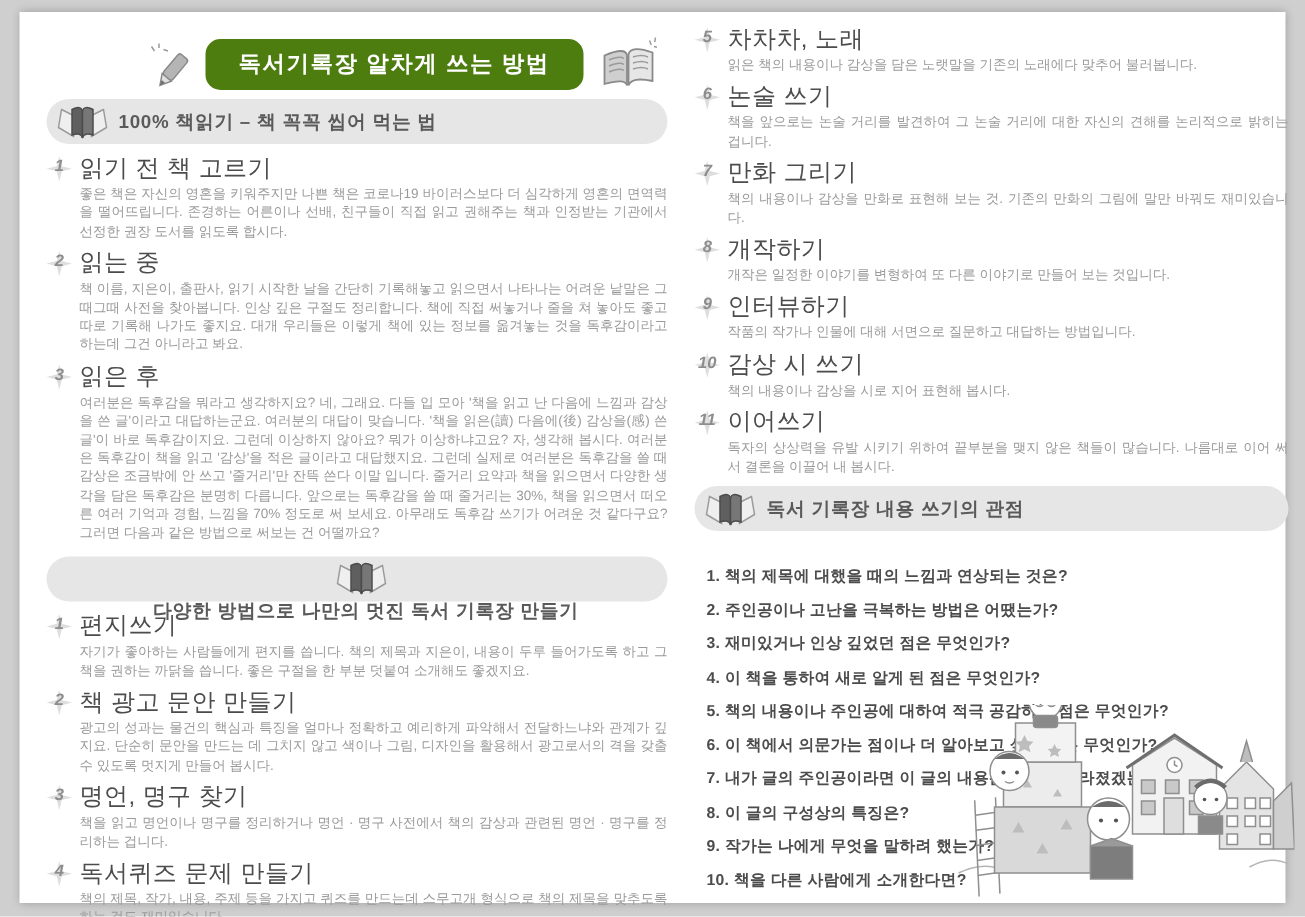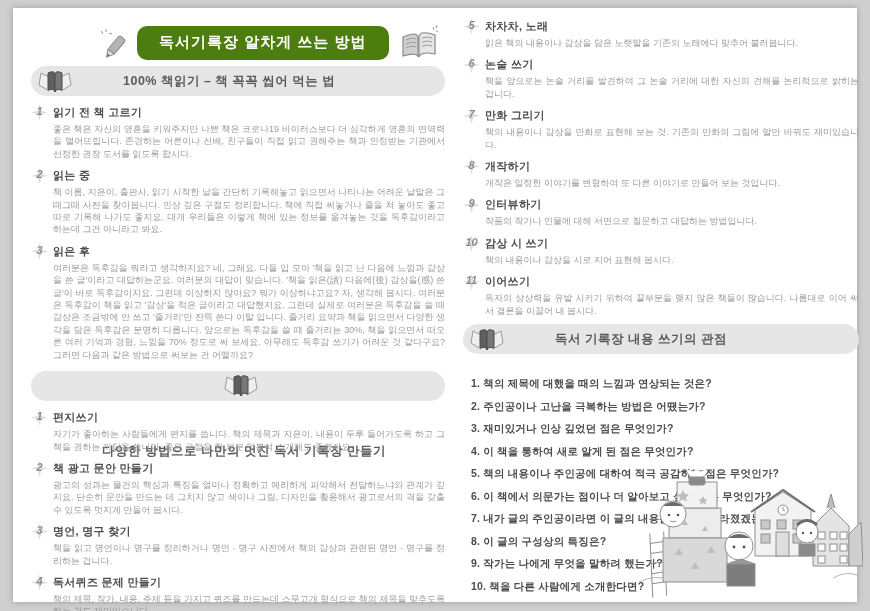--- a/index.html
+++ b/index.html
@@ -28,39 +28,39 @@
   .openbook-icon { width:44px; height:40px; margin-left:8px; }
 
   
   .col-left  { position:absolute; left:18px;  top:58px; width:414px; }
   .col-right { position:absolute; left:450px; top:10px; width:396px; }
 
   
   .band {
     background:#e6e6e6; border-radius:15px;
     height:30px; display:flex; align-items:center;
-    padding-left:6px; margin-bottom:8px;gap:44px;
+    padding-left:6px; margin-bottom:8px;
   }
   .band-book-icon { width:36px; height:28px; flex:0 0 auto; }
   .band-title { font-size:12.5px; font-weight:bold; color:#5a5a5a; letter-spacing:.5px; margin-left:6px; }
 
   
   .item { margin-bottom:7px; }
   .item-head { display:flex; align-items:center; height:17px; margin-bottom:2px; }
   .numwrap { position:relative; width:17px; height:17px; flex:0 0 auto; margin-right:5px; }
   .numstar {
     position:absolute; left:0; top:0; width:17px; height:17px;
     background:#dedede;
     clip-path:polygon(50% 0,60% 40%,100% 50%,60% 60%,50% 100%,40% 60%,0 50%,40% 40%);
   }
   .numtxt {
     position:absolute; left:0; top:1px; width:17px; text-align:center;
     font-size:11px; font-weight:bold; font-style:italic; color:#8d8d8d;
   }
-  .item-title { font-size:11px; font-weight:bold; color:#4c4c4c; letter-spacing:.3px; }
+  .item-title { font-size:16px; font-weight:normal; color:#4c4c4c; letter-spacing:.3px; }
   .item-body {
     margin-left:22px; font-size:9px; line-height:1.38; color:#9a9a9a;
     text-align:justify;
   }
 
   
   .questions { margin-top:23px; margin-left:8px; }
   .question { font-size:10.5px; font-weight:bold; color:#4c4c4c; margin-bottom:8.5px; letter-spacing:.2px; }
 
   

